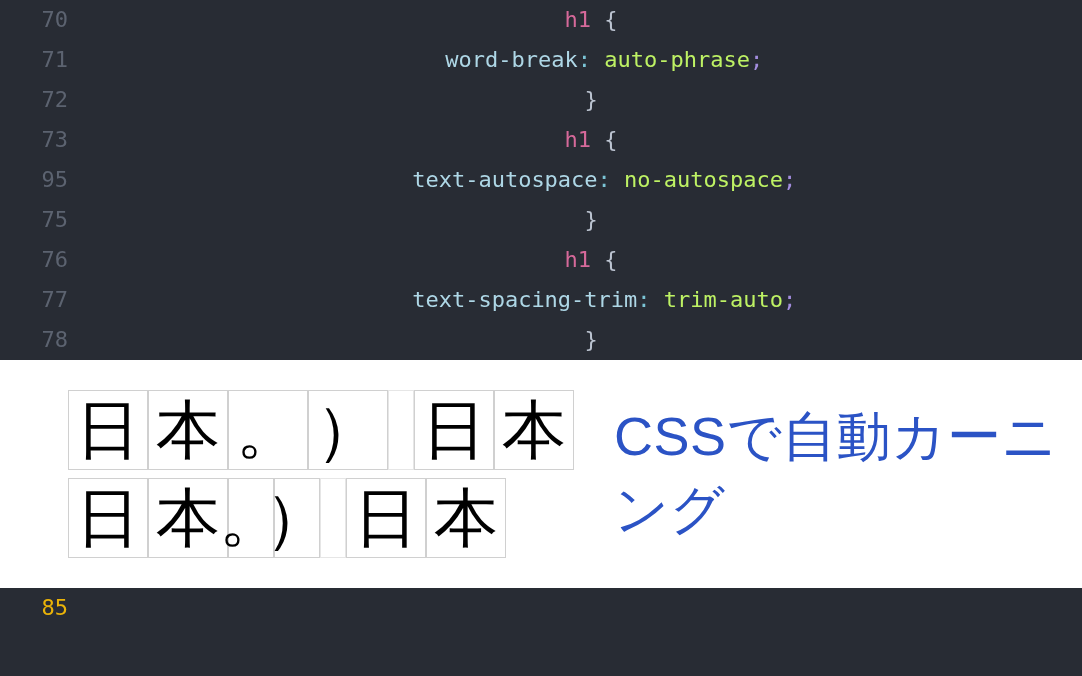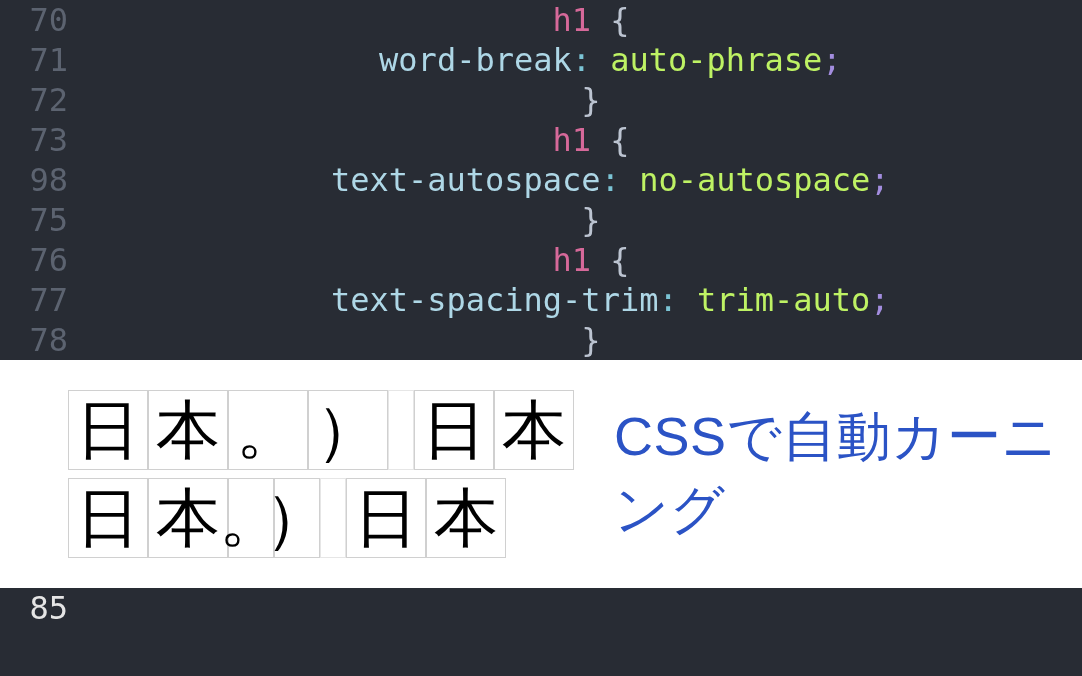--- a/index.html
+++ b/index.html
@@ -8,21 +8,21 @@
     width: 1082px;
     height: 676px;
     overflow: hidden;
     font-family: "Helvetica Neue", Arial, sans-serif;
     background: #282c34;
   }
   .editor {
     background: #282c34;
     color: #abb2bf;
     font-family: "Menlo", "Consolas", monospace;
-    font-size: 32px;
+    font-size: 22px;
     line-height: 40px;
     padding: 0;
   }
   .line {
     display: flex;
     align-items: baseline;
     height: 40px;
     white-space: pre;
   }
   .gutter {
@@ -82,31 +82,31 @@
   .caption {
     color: #2b53c5;
     font-size: 54px;
     font-family: Liberation Sans, sans-serif;
     letter-spacing: 0.5px;
   }
   .bottom-strip {
     background: #282c34;
     height: 48px;
   }
-  .bottom-strip .gutter { color:#e5e5e5; }
+  .bottom-strip .gutter { color:#eab308; }
 </style>
 </head>
 <body>
 
 <div class="editor" id="editor">
     <div class="line"><span class="gutter">70</span><span class="code"><span class="tok-selector">h1</span><span class="tok-plain"> {</span></span></div>
     <div class="line"><span class="gutter">71</span><span class="code">  <span class="tok-prop">word-break</span><span class="tok-colon">:</span><span class="tok-plain"> </span><span class="tok-value">auto-phrase</span><span class="tok-semi">;</span></span></div>
     <div class="line"><span class="gutter">72</span><span class="code"><span class="tok-plain">}</span></span></div>
     <div class="line"><span class="gutter">73</span><span class="code"><span class="tok-selector">h1</span><span class="tok-plain"> {</span></span></div>
-    <div class="line"><span class="gutter">98</span><span class="code">  <span class="tok-prop">text-autospace</span><span class="tok-colon">:</span><span class="tok-plain"> </span><span class="tok-value">no-autospace</span><span class="tok-semi">;</span></span></div>
+    <div class="line"><span class="gutter">95</span><span class="code">  <span class="tok-prop">text-autospace</span><span class="tok-colon">:</span><span class="tok-plain"> </span><span class="tok-value">no-autospace</span><span class="tok-semi">;</span></span></div>
     <div class="line"><span class="gutter">75</span><span class="code"><span class="tok-plain">}</span></span></div>
     <div class="line"><span class="gutter">76</span><span class="code"><span class="tok-selector">h1</span><span class="tok-plain"> {</span></span></div>
     <div class="line"><span class="gutter">77</span><span class="code">  <span class="tok-prop">text-spacing-trim</span><span class="tok-colon">:</span><span class="tok-plain"> </span><span class="tok-value">trim-auto</span><span class="tok-semi">;</span></span></div>
     <div class="line"><span class="gutter">78</span><span class="code"><span class="tok-plain">}</span></span></div>
   </div>
 
 <div class="illustration">
   <div class="kern-demo">
     <div class="kern-row" id="row1">
         <div class="glyph g-full">日</div>

